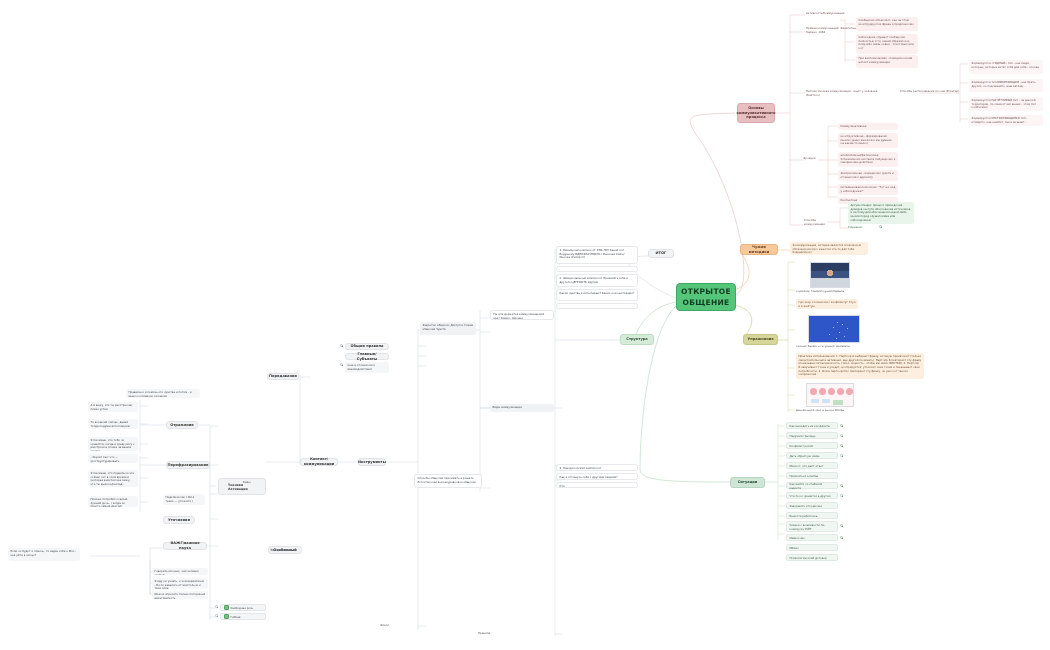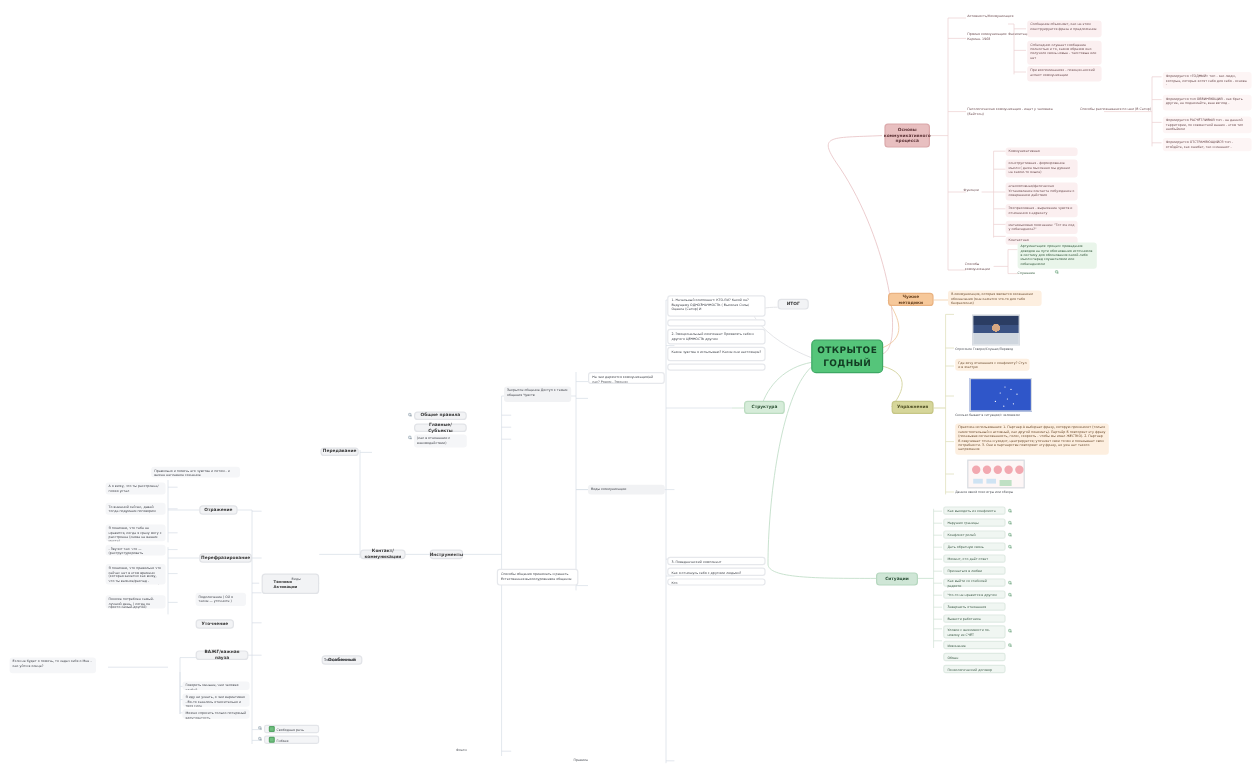--- a/index.html
+++ b/index.html
@@ -160,21 +160,21 @@
     <path d="M140,458 L148,458 M140,478 L148,478 M140,502 L148,502" stroke="#d7dde6" stroke-width=".6" fill="none"></path>
 
     <path d="M185,546 L210,546" stroke="#d7dde6" stroke-width=".6" fill="none"></path>
     <path d="M150,560 L150,595" stroke="#d7dde6" stroke-width=".6" fill="none"></path>
     <path d="M150,548 L185,548" stroke="#d7dde6" stroke-width=".6" fill="none"></path>
     <path d="M150,548 L150,595 M150,572 L158,572 M150,583 L158,583 M150,594 L158,594" stroke="#d7dde6" stroke-width=".6" fill="none"></path>
 
     <path d="M90,556 L140,556" stroke="#d7dde6" stroke-width=".6" fill="none"></path>
   </svg>
 
-  <div class="node central" style="left:676px;top:283px;width:60px;height:28px;">ОТКРЫТОЕ ГОДНЫЙ</div>
+  <div class="node central" style="left:676px;top:283px;width:60px;height:28px;">ОТКРЫТОЕ ОБЩЕНИЕ</div>
 
   <div class="node chip plain" style="left:648px;top:249px;width:26px;height:9px;">ИТОГ</div>
 
   <div class="node chip pink" style="left:737px;top:103px;width:38px;height:20px;">Основы коммуникативного процесса</div>
 
   <div class="txt rose" style="left:806px;top:12px;width:78px;">Активность/Коммуникация</div>
   <div class="txt rose" style="left:806px;top:27px;width:82px;">Прямая коммуникация: Фасилитация модель. РЕВ. Карман. 1968</div>
   <div class="txt rose" style="left:806px;top:90px;width:85px;">Патологическая коммуникация - ищет у человека (Бейтсон)</div>
   <div class="txt rose" style="left:900px;top:90px;width:60px;">Способы распознавания по нам (В Сатир)</div>
 

